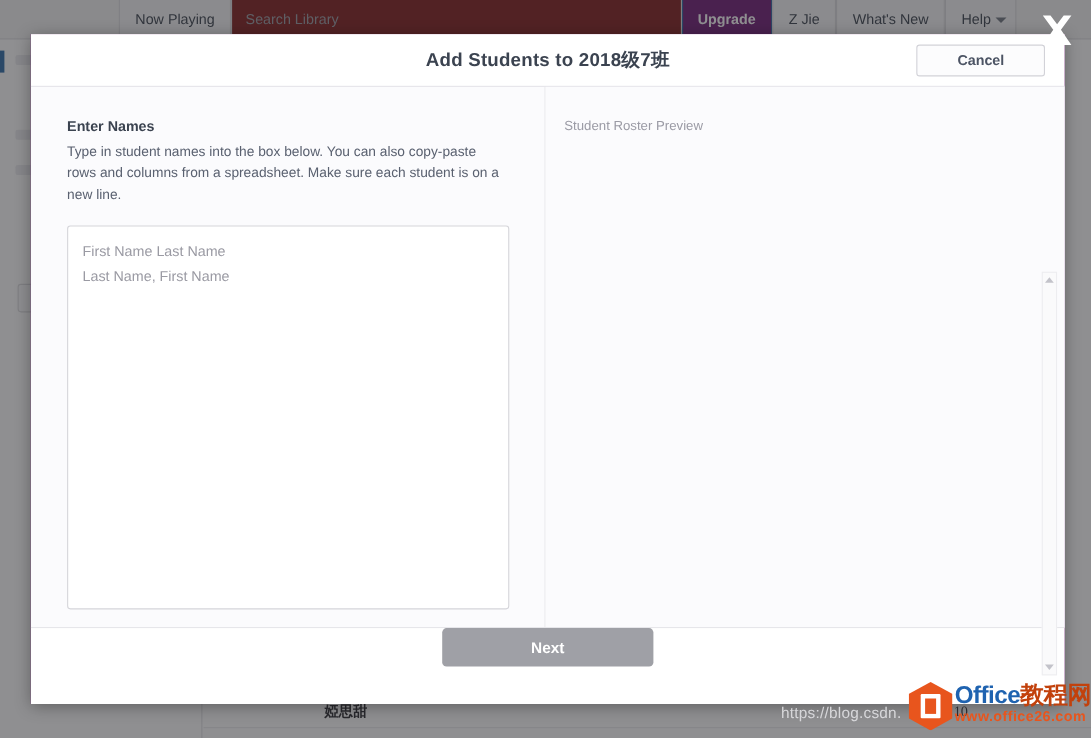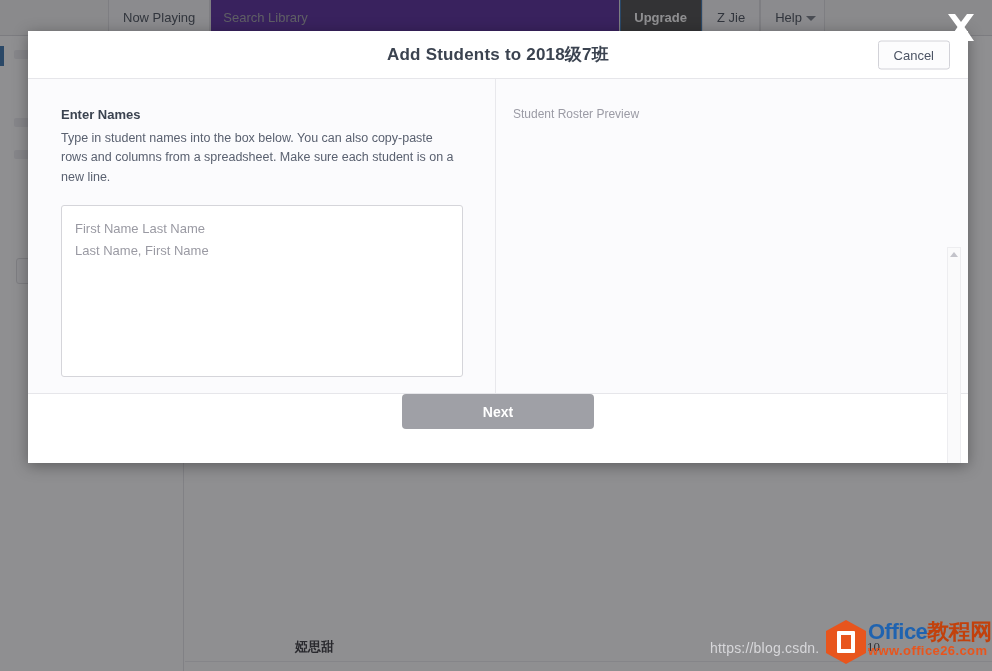--- a/index.html
+++ b/index.html
@@ -45,26 +45,26 @@
     border-right: 1px solid #dcdce0;
     background: #f7f7f8;
     white-space: nowrap;
   }
   .bg-search {
     flex: 0 0 410px;
     display: flex; align-items: center;
     padding: 17px 12px;
     font-size: 13px;
     color: #9b9ba3;
-    background: #4c1d95;
+    background: #7f1d1d;
     border-left: 1px solid #dcdce0;
     border-right: 1px solid #dcdce0;
   }
   .bg-tab.primary {
-    background: #404040;
+    background: #701a75;
     color: #ffffff;
     font-weight: bold;
     border-left: 1px solid #2c6ca8;
     border-right: 1px solid #2c6ca8;
     padding-left: 13px;
   }
   .bg-tab.help { padding-right: 22px; position: relative; }
   .caret-down {
     position: absolute;
     right: 8px; top: 50%;
@@ -134,21 +134,21 @@
   .dim {
     position: absolute;
     inset: 0;
     background: rgba(40, 40, 45, 0.52);
   }
 
   
   .modal {
     position: absolute;
     left: 28px; top: 31px;
-    width: 940px; height: 432px;
+    width: 940px; height: 609px;
     background: #701a75;
     box-shadow: 0 3px 14px rgba(0,0,0,0.35);
     display: flex;
     flex-direction: column;
     overflow: hidden;
   }
 
   .modal-header {
     position: relative;
     height: 48px;
@@ -163,29 +163,30 @@
     font-size: 17px;
     font-weight: bold;
     color: #3b4350;
     letter-spacing: 0.2px;
   }
   .cancel-btn {
     position: absolute;
     right: 18px; top: 50%;
     transform: translateY(-50%);
     height: 29px;
-    padding: 0 15px;
+    padding: 0 36px;
     font-size: 13px;
     color: #4c5464;
     background: #fcfcfd;
     border: 1px solid #d2d2d8;
     border-radius: 3px;
     cursor: pointer;
     font-family: "Liberation Sans", sans-serif;
     line-height: 27px;
+    font-weight: bold;
   }
 
   .modal-body {
     flex: 1 1 auto;
     display: flex;
     background: #fbfbfd;
     min-height: 0;
   }
 
   .pane-left {
@@ -379,20 +380,23 @@
       </div>
       <div class="bg-search">
         <span>Search Library</span>
       </div>
       <div class="bg-tab primary">
         <span>Upgrade</span>
       </div>
       <div class="bg-tab">
         <span>Z Jie</span>
       </div>
+      <div class="bg-tab">
+        <span>What's New</span>
+      </div>
       <div class="bg-tab help">
         <span>Help</span>
         <span class="caret-down"></span>
       </div>
     </div>
 
     <div class="bg-sidebar">
       <div class="bg-side-accent"></div>
       <div class="bg-side-line" style="top:14px;"></div>
       <div class="bg-side-line" style="top:82px;"></div>

